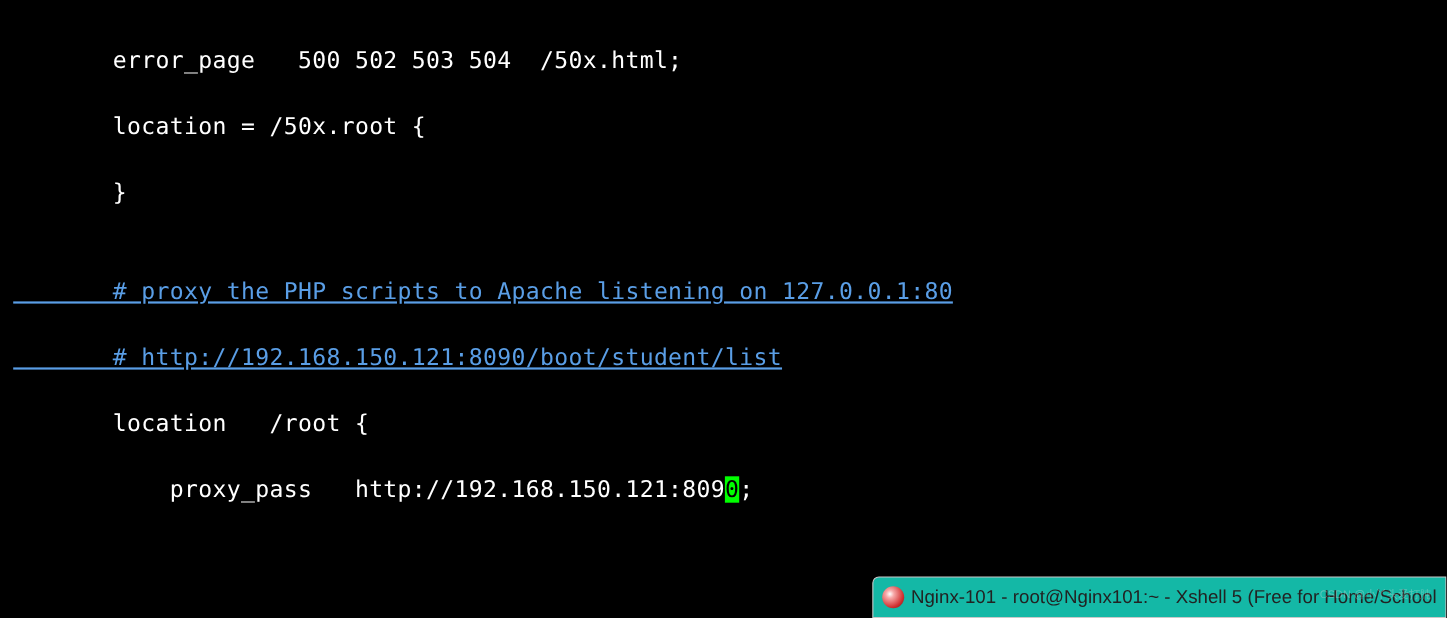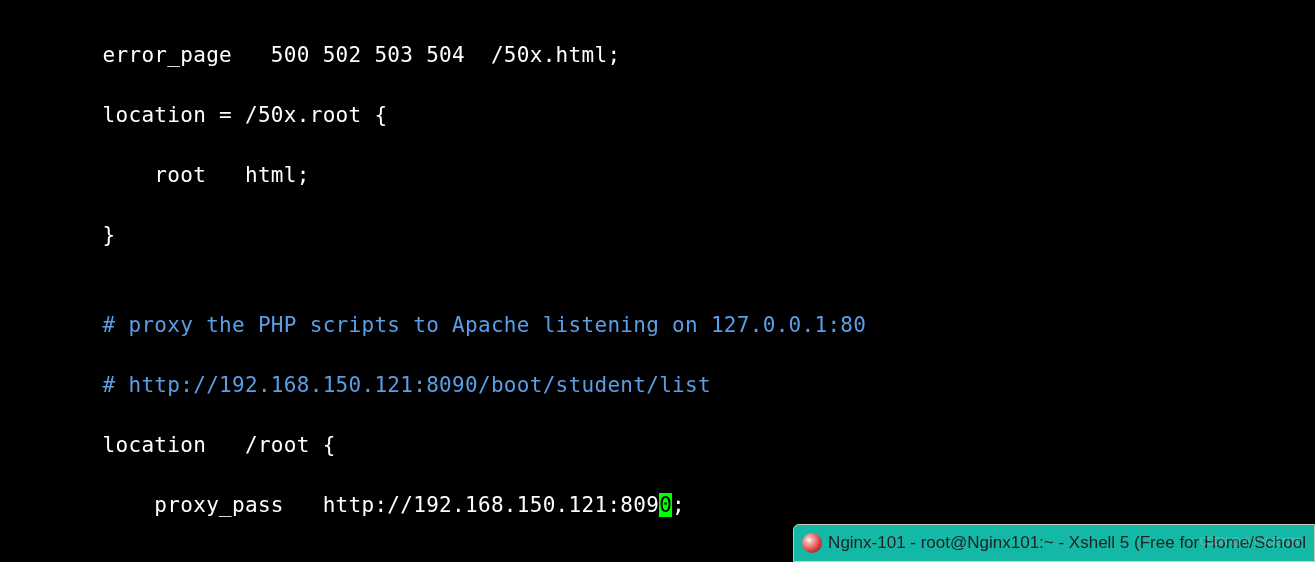--- a/index.html
+++ b/index.html
@@ -19,21 +19,21 @@
     position: absolute;
     top: 0;
     left: 0;
     right: 0;
     bottom: 0;
     padding: 10px 0 0 12px;
     white-space: pre;
     letter-spacing: 0.3px;
   }
   .line { display: block; }
-  .comment { color: #5a9ee6; } 
+  .comment { color: #5a9ee6; text-decoration: underline; } 
   .plain { color: #ffffff; }
   .cursor { background: #00ff00; color:#000; }
   .taskbar {
     position: absolute;
     right: 0;
     bottom: 0;
     height: 36px;
     background: #14b8a6;
     border: 1px solid #c9c9c9;
     border-top-left-radius: 6px;
@@ -62,21 +62,20 @@
     color: rgba(220,220,220,0.35);
     pointer-events: none;
   }
 </style>
 </head>
 <body>
 
 <div class="terminal">
 <span class="line plain">       error_page   500 502 503 504  /50x.html;</span>
 <span class="line plain">       location = /50x.root {</span>
-<span class="line plain">           root   html;</span>
 <span class="line plain">       }</span>
 <span class="line"></span>
 <span class="line comment">       # proxy the PHP scripts to Apache listening on 127.0.0.1:80</span>
 <span class="line comment">       # http://192.168.150.121:8090/boot/student/list</span>
 <span class="line plain">       location   /root {</span>
 <span class="line plain"><span>           proxy_pass   http://192.168.150.121:809</span><span class="cursor">0</span><span>;</span></span>
 
 <span class="line"></span>
 
 

